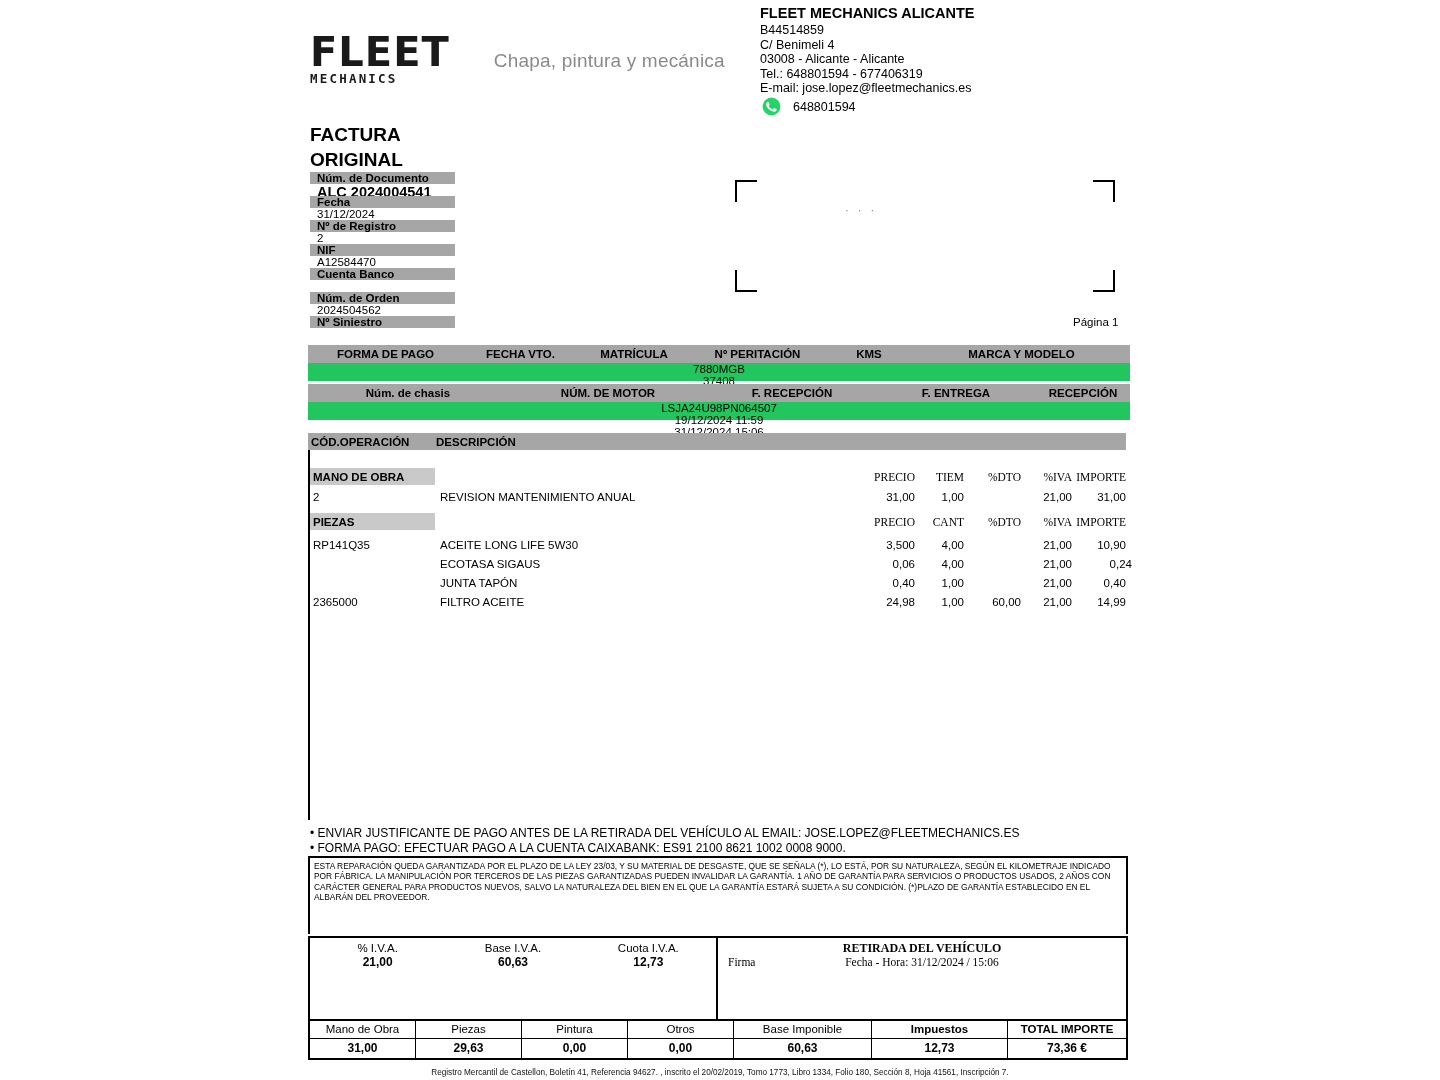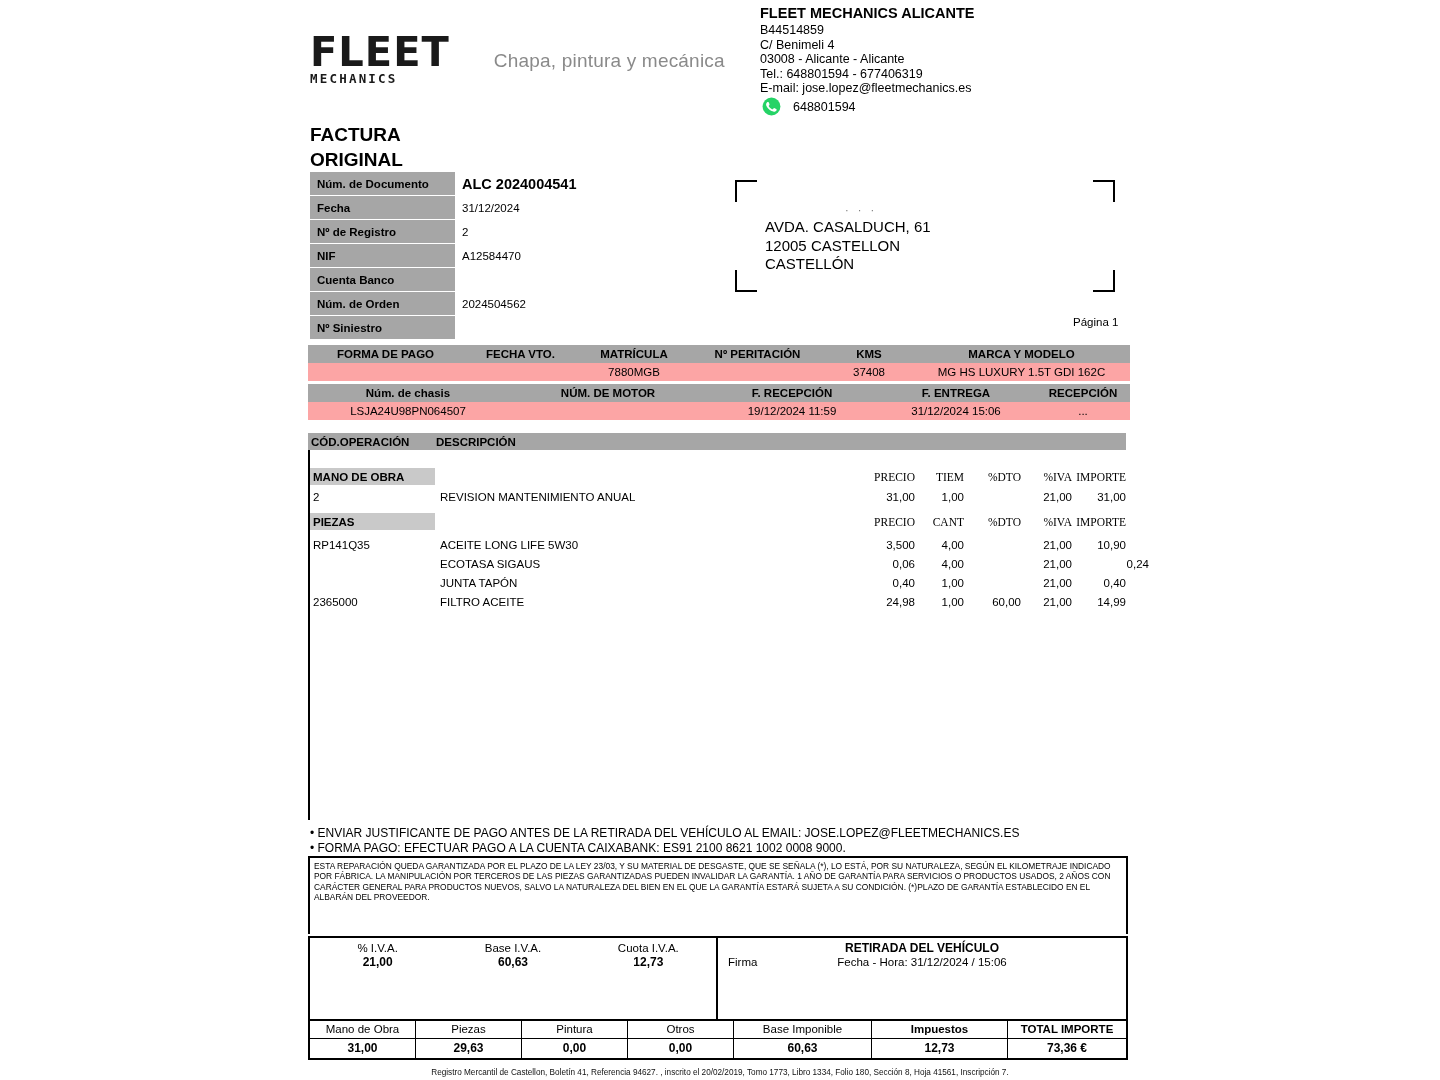--- a/index.html
+++ b/index.html
@@ -39,21 +39,21 @@
 
   .wa-row { position:absolute; left:762px; top:97px; display:flex; align-items:center; gap:12px; }
   .wa-icon { width:19px; height:19px; }
   .wa-num { font-size:12.5px; }
 
   
   .title { position:absolute; left:310px; top:122px; font-size:19px; font-weight:bold; line-height:25px; }
 
   
   .docinfo { position:absolute; left:310px; top:172px; width:290px; }
-  .docinfo-row { display:flex; height:23px; align-items:stretch; margin-bottom:1px; }
+  .docinfo-row { display:flex; height:23px; align-items:stretch; margin-bottom:1px;flex-direction:column; }
   .docinfo-lbl {
     width:145px; background:#a6a6a6; color:#000;
     font-size:11.5px; font-weight:bold; display:flex; align-items:center;
     padding-left:7px;
   }
   .docinfo-val {
     flex:1; display:flex; align-items:center; padding-left:7px;
     font-size:11.5px; background:#fff;
   }
   .docinfo-val.strong { font-size:14.5px; font-weight:bold; }
@@ -69,21 +69,21 @@
   .addr-txt { position:absolute; left:30px; top:38px; font-size:15px; line-height:18.5px; }
 
   .pagina { position:absolute; left:1073px; top:316px; font-size:11.5px; }
 
   
   .vt { position:absolute; left:308px; width:822px; }
   .vt-head {
     background:#a6a6a6; height:18px; display:flex; align-items:center;
     font-size:11.5px; font-weight:bold;
   }
-  .vt-body { height:18px; display:flex; align-items:center; font-size:11.5px; background:#fca5a5; }
+  .vt-body { height:18px; display:flex; align-items:center; font-size:11.5px; background:#22c55e;flex-direction:column; }
   .c { text-align:center; }
   .r { text-align:right;font-family:Liberation Serif, serif; }
 
   
   .items-head {
     position:absolute; left:308px; top:433px; width:818px; height:17px;
     background:#a6a6a6; font-size:11.5px; font-weight:bold;
     display:flex; align-items:center;
   }
   .items-area {
@@ -112,21 +112,21 @@
 
   
   .tot-outer {
     position:absolute; left:308px; top:936px; width:820px; height:84px;
     border:2px solid #000; border-bottom:1px solid #000; display:flex;
   }
   .tot-left { width:408px; display:flex; border-right:2px solid #000; }
   .tot-cell { flex:1; text-align:center; padding-top:3px; }
   .tot-cell .k { font-size:11.5px; line-height:14px; }
   .tot-cell .v { font-size:12px; font-weight:bold; line-height:15px; }
-  .tot-right { flex:1; position:relative; }
+  .tot-right { flex:1; position:relative;font-family:Liberation Serif, serif; }
   .tot-right .rt-title { position:absolute; left:0; right:0; top:3px; text-align:center; font-size:12px; font-weight:bold; }
   .tot-right .rt-sub { position:absolute; left:0; right:0; top:18px; text-align:center; font-size:11.5px; }
   .tot-right .rt-firma { position:absolute; left:10px; top:18px; font-size:11.5px; }
 
   .grid-bottom {
     position:absolute; left:308px; top:1020px; width:820px;
     border:2px solid #000; border-top:1px solid #000;
   }
   .gb-row { display:flex; }
   .gb-row.hdr { border-bottom:1px solid #000; }
@@ -214,25 +214,20 @@
       <div class="docinfo-val"></div>
     </div>
   </div>
 
   <div class="addrbox">
     <div class="cm tl"></div>
     <div class="cm tr"></div>
     <div class="cm bl"></div>
     <div class="cm br"></div>
     <div class="addr-dots">· · ·</div>
-    <div class="addr-txt">
-      <div>AVDA. CASALDUCH, 61</div>
-      <div>12005 CASTELLON</div>
-      <div>CASTELLÓN</div>
-    </div>
   </div>
 
   <div class="pagina">Página 1</div>
 
   <div class="vt" style="top:345px;">
     <div class="vt-head">
       <div class="c" style="width:155px">FORMA DE PAGO</div>
       <div class="c" style="width:115px">FECHA VTO.</div>
       <div class="c" style="width:112px">MATRÍCULA</div>
       <div class="c" style="width:135px">Nº PERITACIÓN</div>
@@ -307,21 +302,21 @@
       <span style="left:766px;width:50px;text-align:right">10,90</span>
     </div>
 
     <div class="irow" style="top:105px">
       <span style="left:3px"></span>
       <span style="left:130px">ECOTASA SIGAUS</span>
       <span style="left:525px;width:80px;text-align:right">0,06</span>
       <span style="left:609px;width:45px;text-align:right">4,00</span>
       <span style="left:658px;width:53px;text-align:right"></span>
       <span style="left:714px;width:48px;text-align:right">21,00</span>
-      <span style="left:789px;width:50px;text-align:right">0,24</span>
+      <span style="left:772px;width:50px;text-align:right">0,24</span>
     </div>
 
     <div class="irow" style="top:124px">
       <span style="left:3px"></span>
       <span style="left:130px">JUNTA TAPÓN</span>
       <span style="left:525px;width:80px;text-align:right">0,40</span>
       <span style="left:609px;width:45px;text-align:right">1,00</span>
       <span style="left:658px;width:53px;text-align:right"></span>
       <span style="left:714px;width:48px;text-align:right">21,00</span>
       <span style="left:766px;width:50px;text-align:right">0,40</span>

